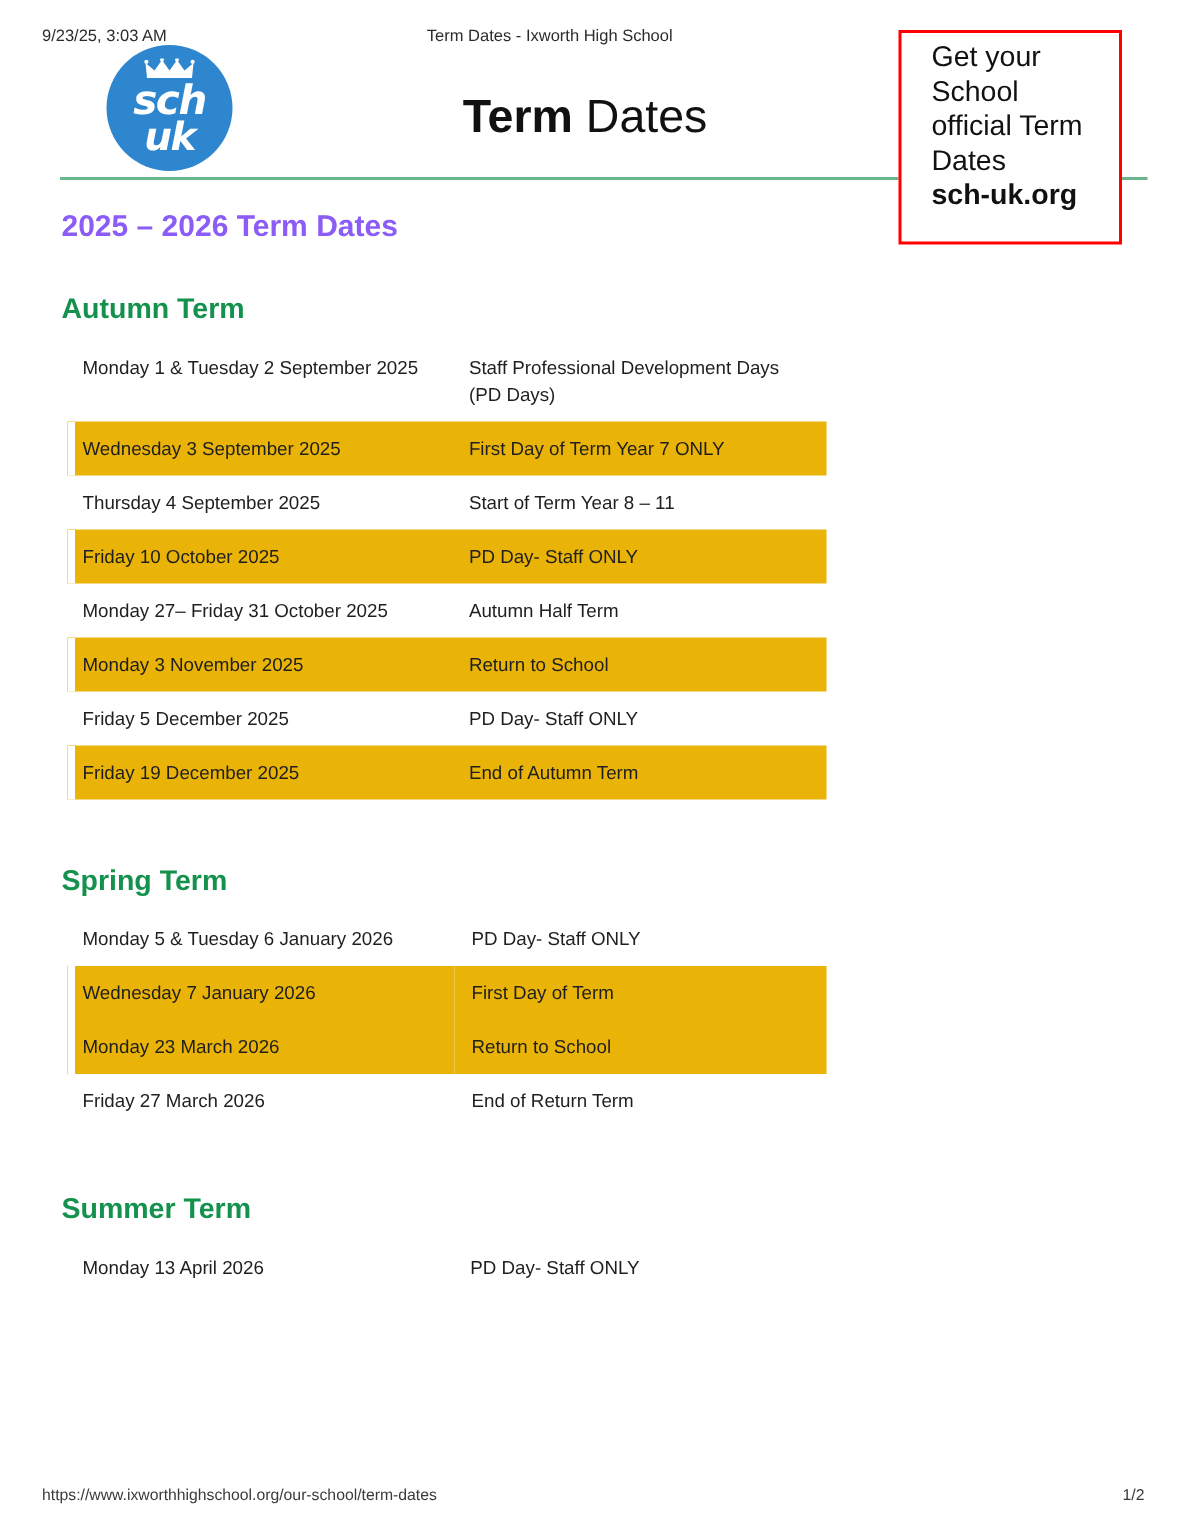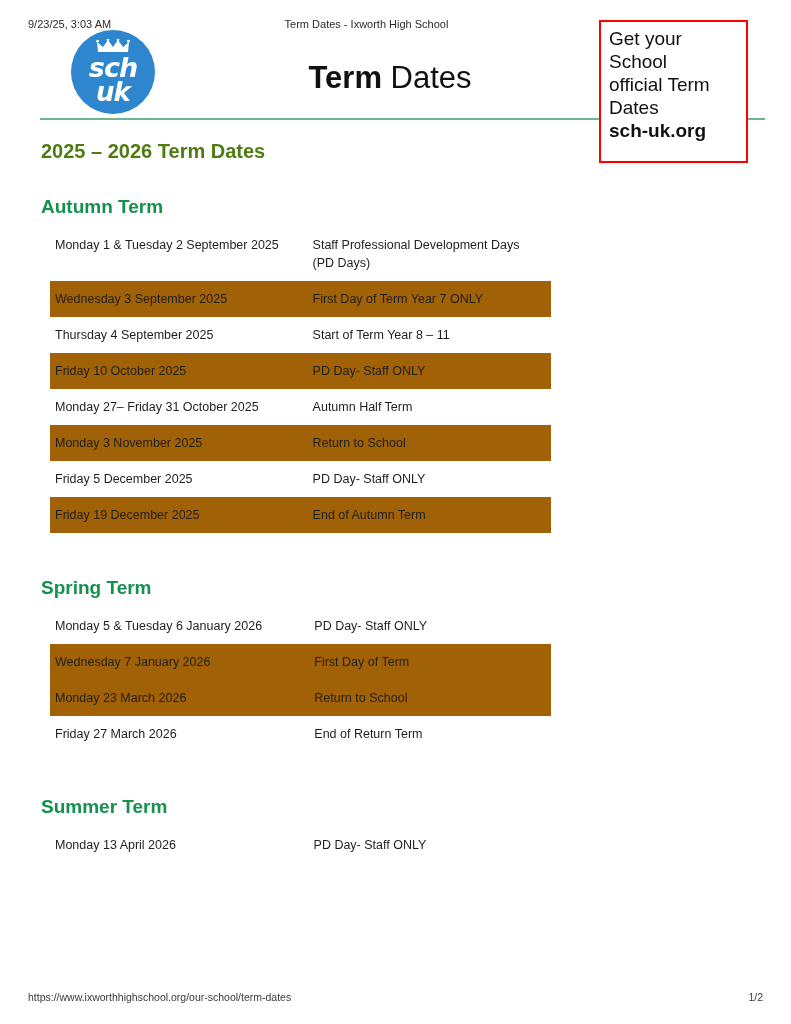--- a/index.html
+++ b/index.html
@@ -107,38 +107,38 @@
   
   .promo-box {
     position: absolute;
     left: 599px;
     top: 20px;
     width: 149px;
     height: 143px;
     border: 2px solid #ff0000;
     background: #ffffff;
     box-sizing: border-box;
-    padding: 5px 4px 2px 8px;
+    padding: 5px 4px 2px 20px;
   }
   .promo-line {
     font-size: 19px;
     line-height: 23px;
     color: #111111;
     white-space: nowrap;
   }
   .promo-line.bold { font-weight: 700; }
 
   
   .year-heading {
     position: absolute;
     left: 41px;
     top: 140px;
     font-size: 20px;
     font-weight: 700;
-    color: #4d7c0f;
+    color: #8b5cf6;
   }
 
   .content {
     position: absolute;
     left: 0;
     top: 196px;
     width: 791px;
   }
 
   .term-block { margin-bottom: 0; }
@@ -158,21 +158,21 @@
   }
   .term-table td {
     vertical-align: top;
     font-size: 12.5px;
     line-height: 18px;
     color: #1f1f1f;
     padding: 9px 8px 9px 10px;
   }
   .term-table td.c-date { width: 258px; }
   .term-table td.c-desc { width: 248px; padding-left: 11px; }
-  .term-table tr.band td { background: #a16207; }
+  .term-table tr.band td { background: #eab308; }
   .term-table tr.band td.c-date { box-shadow: 5px 0 0 #ffffff inset; }
 
   .spacer-autumn { height: 44px; }
   .spacer-spring { height: 44px; }
 
   
   .footer-url {
     position: absolute;
     left: 28px;
     top: 991px;

